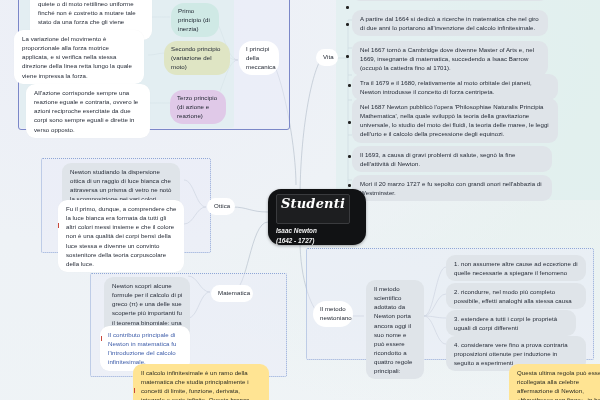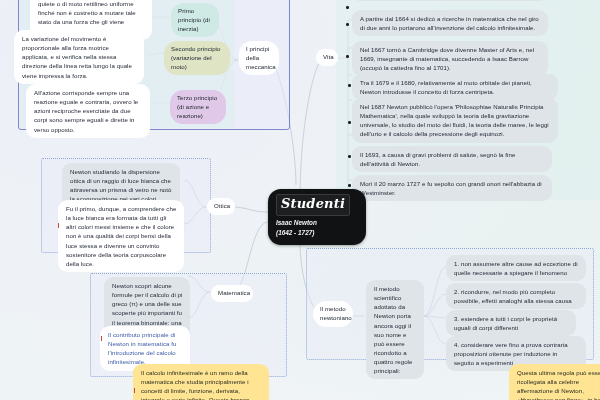--- a/index.html
+++ b/index.html
@@ -104,21 +104,21 @@
     font-style:italic;
     font-weight:bold;
     font-size:13px;
     letter-spacing:.2px;
     color:#ffffff;
     background:#1d1e20;
     border:1px solid #3a3b3e;
     border-radius:2px;
     display:block;
     margin:5px 16px 3px 8px;
-    padding:1px 0 4px 0;
+    padding:1px 0 12px 0;
   }
   .center .sub{
     display:block;
     font-family:"Liberation Sans", sans-serif;
     font-style:italic;
     font-weight:bold;
     font-size:6.4px;
     line-height:1.35;
     color:#f2f2f2;
     padding:0 8px 1px 8px;

